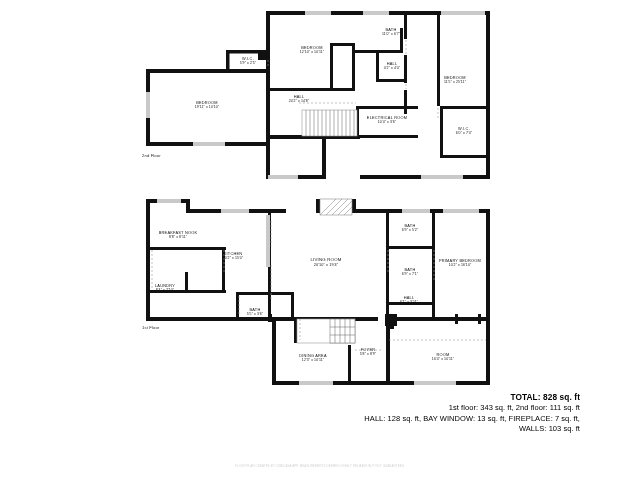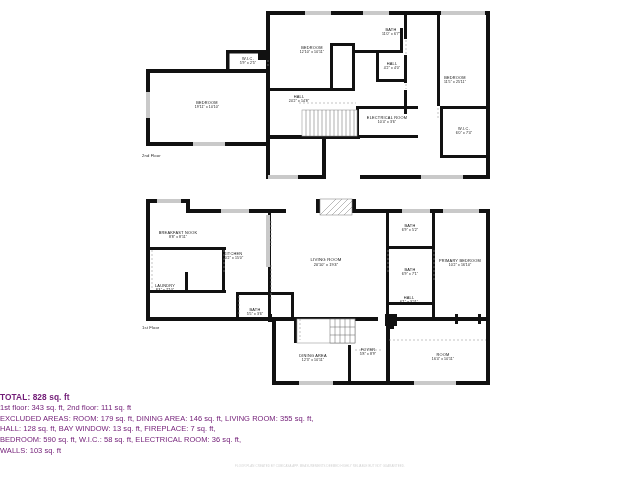--- a/index.html
+++ b/index.html
@@ -40,22 +40,22 @@
     font-size:3.5px;
     letter-spacing:.1px;
   }
   .room-label.big .nm{font-size:4.3px;}
   .room-label.big .dim{font-size:3.8px;}
 
   
   #summary{
     position:absolute;
     left:0;top:392px;width:580px;
-    text-align:left;
-    color:#701a75;
+    text-align:right;
+    color:#000000;
   }
   #summary .total{
     font-size:8.3px;
     font-weight:bold;
     letter-spacing:.1px;
     margin-bottom:1px;
   }
   #summary .line{
     font-size:7.5px;
     letter-spacing:.05px;
@@ -372,19 +372,17 @@
   <span class="dim">10'2" x 16'10"</span>
 </div>
 <div class="room-label" style="left:443px;top:357px;">
   <span class="nm">ROOM</span>
   <span class="dim">16'4" x 10'11"</span>
 </div>
 
 <div id="summary">
   <div class="total">TOTAL: 828 sq. ft</div>
   <div class="line">1st floor: 343 sq. ft, 2nd floor: 111 sq. ft</div>
-  <div class="line">EXCLUDED AREAS: ROOM: 179 sq. ft, DINING AREA: 146 sq. ft, LIVING ROOM: 355 sq. ft,</div>
   <div class="line">HALL: 128 sq. ft, BAY WINDOW: 13 sq. ft, FIREPLACE: 7 sq. ft,</div>
-  <div class="line">BEDROOM: 590 sq. ft, W.I.C.: 58 sq. ft, ELECTRICAL ROOM: 36 sq. ft,</div>
   <div class="line">WALLS: 103 sq. ft</div>
 </div>
 
 <div id="disclaimer">FLOOR PLAN CREATED BY CUBICASA APP. MEASUREMENTS DEEMED HIGHLY RELIABLE BUT NOT GUARANTEED.</div>
 
 </body></html>

